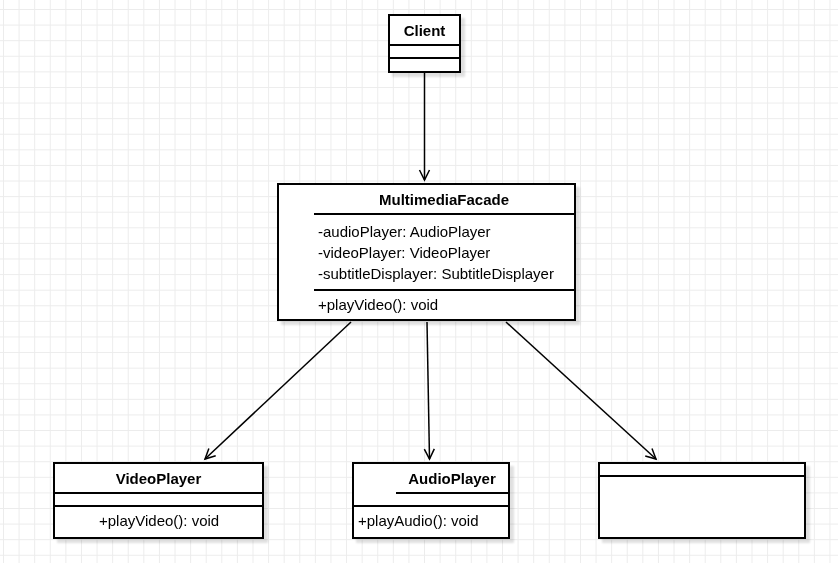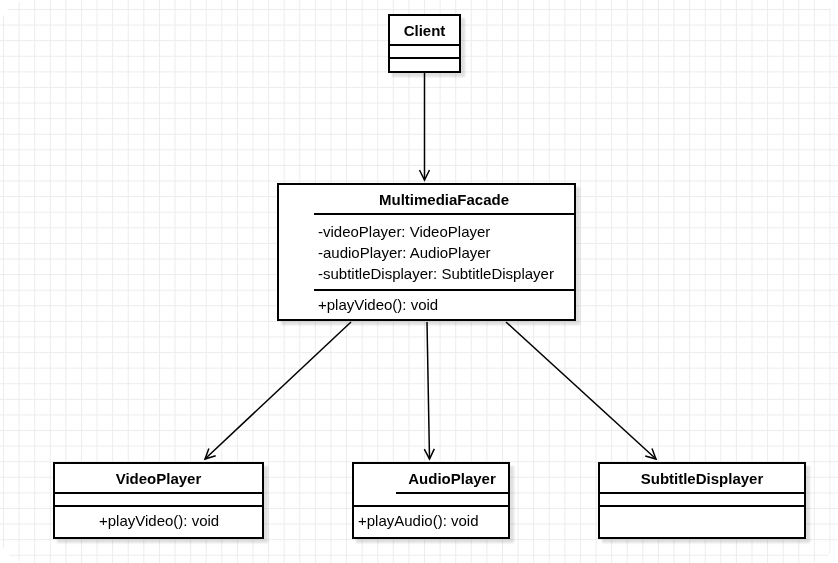--- a/index.html
+++ b/index.html
@@ -16,21 +16,20 @@
   .canvas {
     position: relative;
     width: 838px;
     height: 563px;
     background-color: #ffffff;
     background-image:
       linear-gradient(#ececec 1px, transparent 1px),
       linear-gradient(90deg, #ececec 1px, transparent 1px);
     background-size: 15.6px 15.6px;
     background-position: 3px 9px;
-    border-radius: 29px;
   }
   .edges {
     position: absolute;
     left: 0;
     top: 0;
     width: 838px;
     height: 563px;
   }
   .uml-class {
     position: absolute;
@@ -87,22 +86,22 @@
 
   <div class="uml-class" style="left:388px; top:14px; width:73px; height:59px;">
     <div class="uml-title" style="height:30px;">Client</div>
     <div class="uml-compartment divided empty" style="height:13px;"></div>
     <div class="uml-compartment empty" style="height:12px;"></div>
   </div>
 
   <div class="uml-class" style="left:277px; top:183px; width:299px; height:138px;padding-left:35px;">
     <div class="uml-title" style="height:30px;">MultimediaFacade</div>
     <div class="uml-compartment divided" style="height:76px; padding-top:6px;">
+      <div>-audioPlayer: AudioPlayer</div>
       <div>-videoPlayer: VideoPlayer</div>
-      <div>-audioPlayer: AudioPlayer</div>
       <div>-subtitleDisplayer: SubtitleDisplayer</div>
     </div>
     <div class="uml-compartment" style="height:28px;">
       <div>+playVideo(): void</div>
     </div>
   </div>
 
   <div class="uml-class" style="left:53px; top:462px; width:211px; height:77px;">
     <div class="uml-title" style="height:30px;">VideoPlayer</div>
     <div class="uml-compartment divided empty" style="height:13px;"></div>
@@ -113,17 +112,16 @@
 
   <div class="uml-class" style="left:352px; top:462px; width:158px; height:77px;">
     <div class="uml-title" style="height:30px;margin-left:42px;">AudioPlayer</div>
     <div class="uml-compartment divided empty" style="height:13px;"></div>
     <div class="uml-compartment" style="height:38px;">
       <div>+playAudio(): void</div>
     </div>
   </div>
 
   <div class="uml-class" style="left:598px; top:462px; width:208px; height:77px;">
-    <div class="uml-title" style="height:30px;">SubtitleDisplayer</div>
     <div class="uml-compartment divided empty" style="height:13px;"></div>
   </div>
 
 </div>
 
 </body></html>

